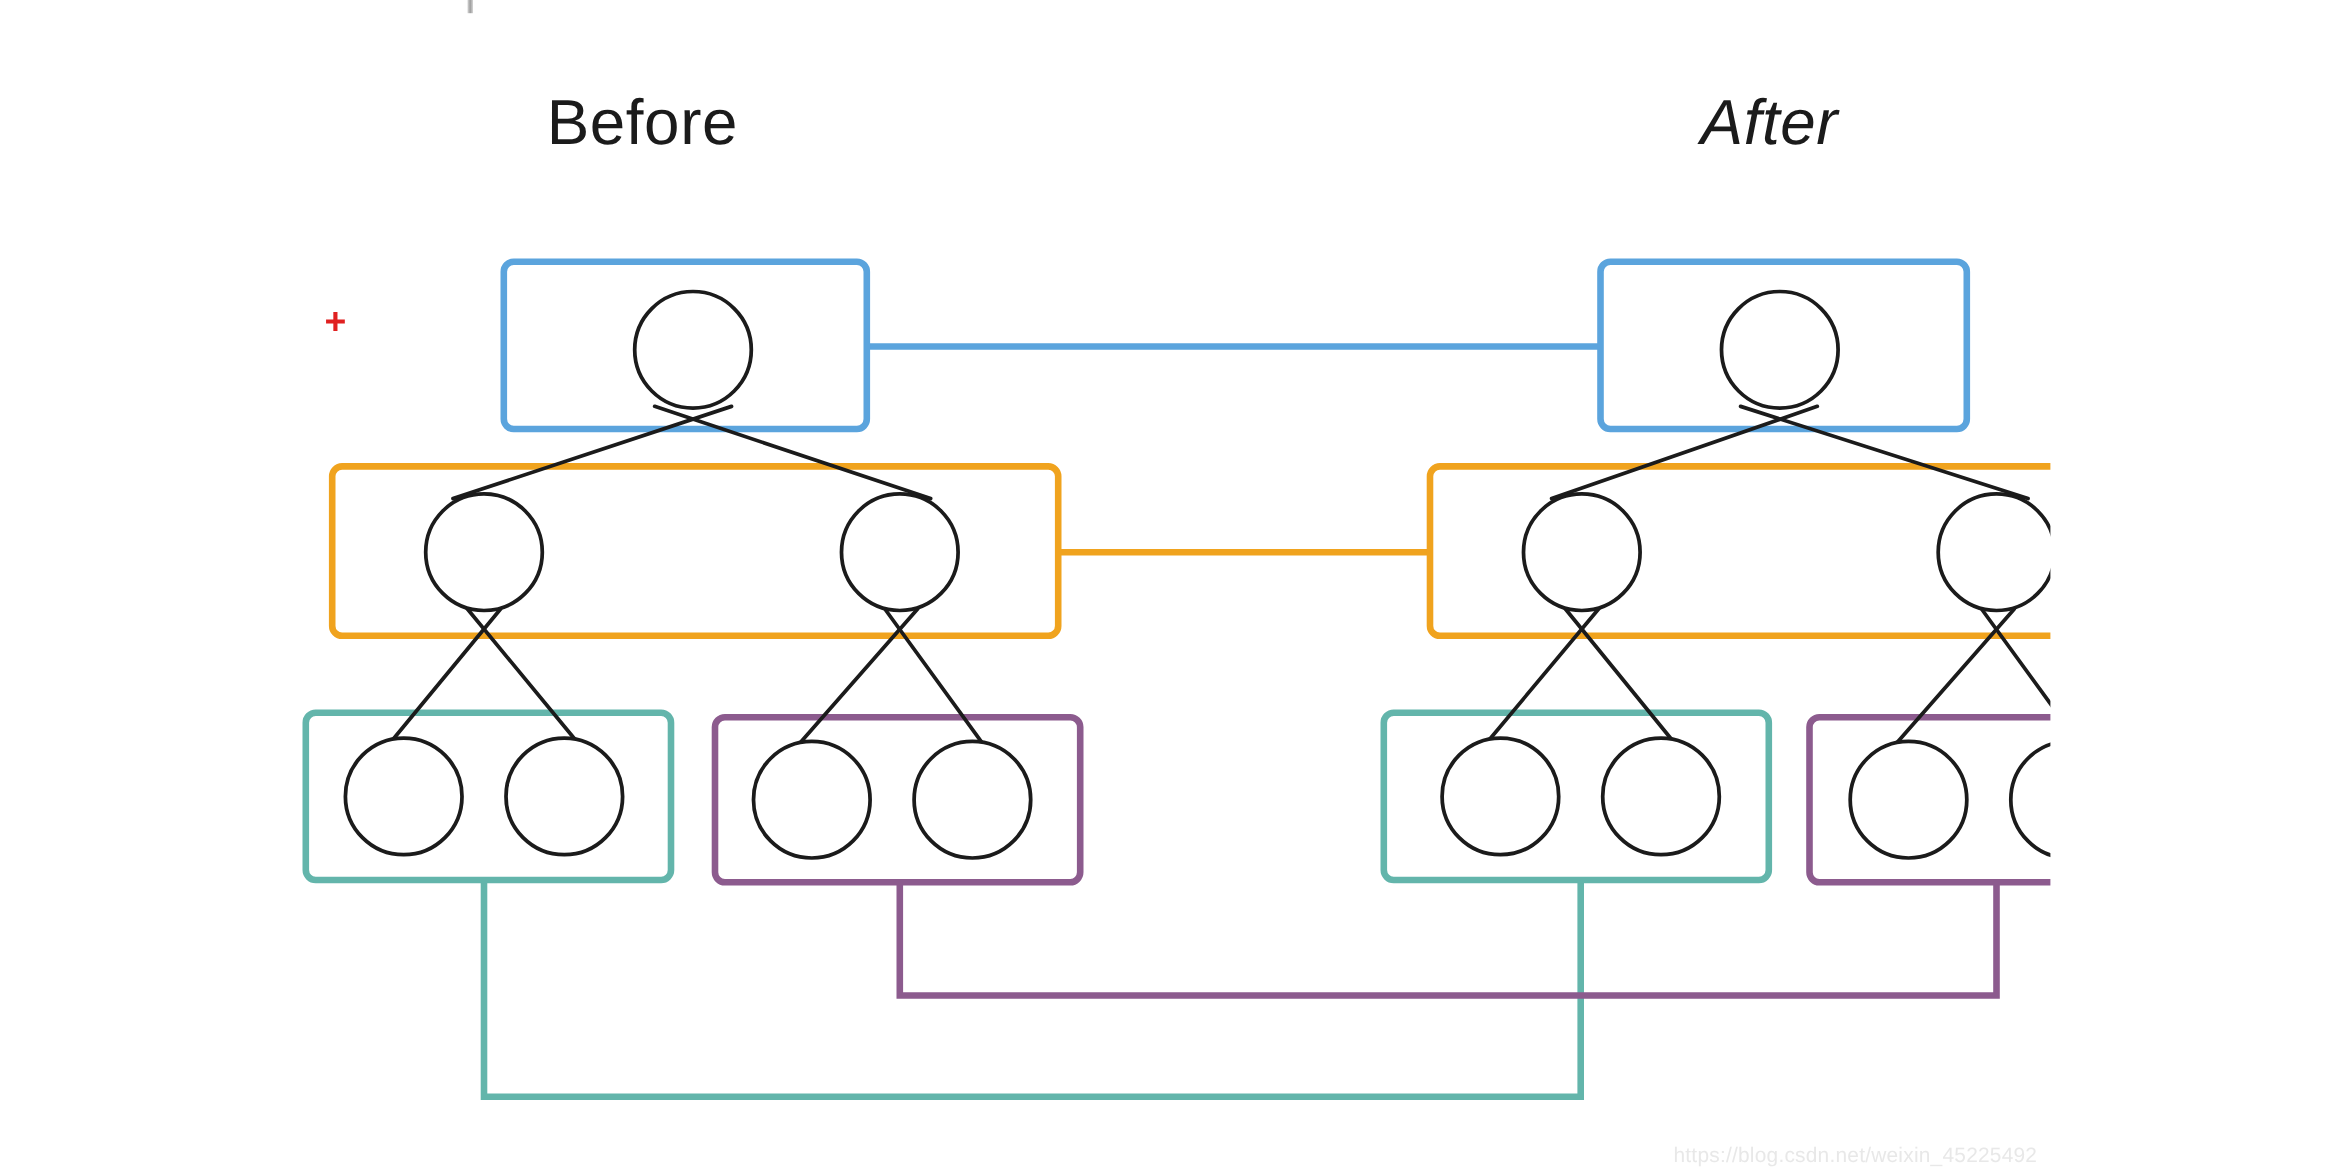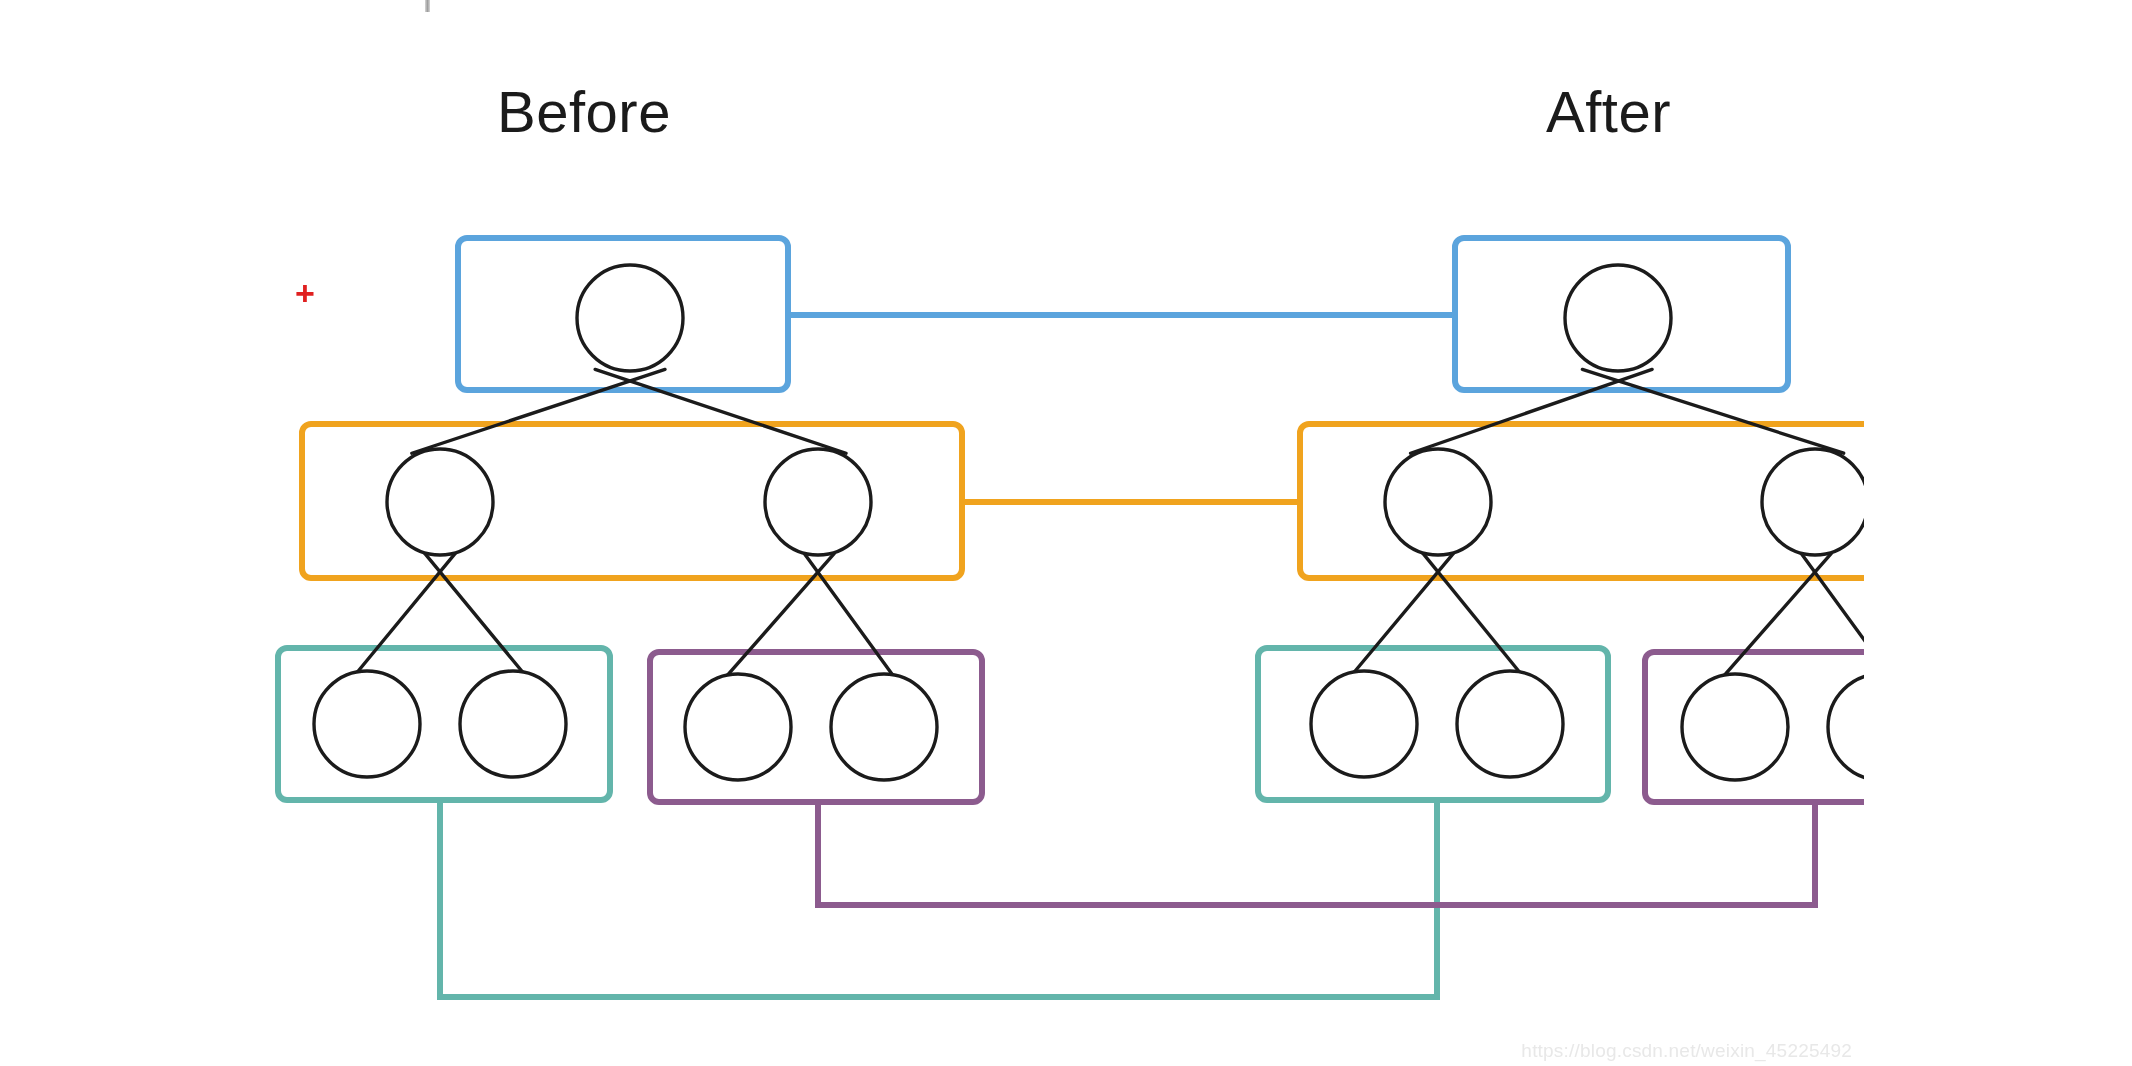--- a/index.html
+++ b/index.html
@@ -28,21 +28,21 @@
   .panel-title {
     position: absolute;
     font-family: "Liberation Sans", sans-serif;
     font-size: 58px;
     font-weight: 400;
     color: #1b1b1b;
     letter-spacing: 0.5px;
     white-space: nowrap;
   }
   #title-before { left: 497px; top: 78px; }
-  #title-after  { left: 1546px; top: 78px; }
+  #title-after  { left: 1546px; top: 78px; font-style: italic; }
 
   .plus-marker {
     position: absolute;
     left: 290px;
     top: 275px;
     width: 30px;
     height: 36px;
     font-family: "Liberation Sans", sans-serif;
     font-size: 34px;
     font-weight: 700;

